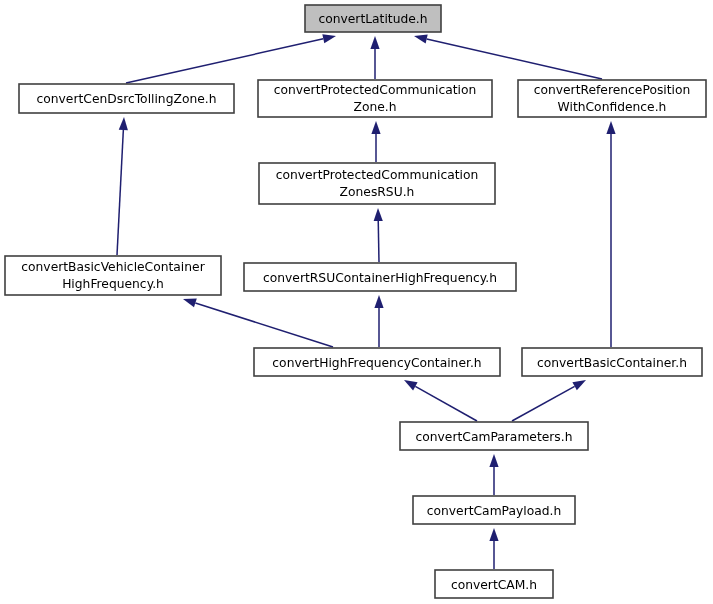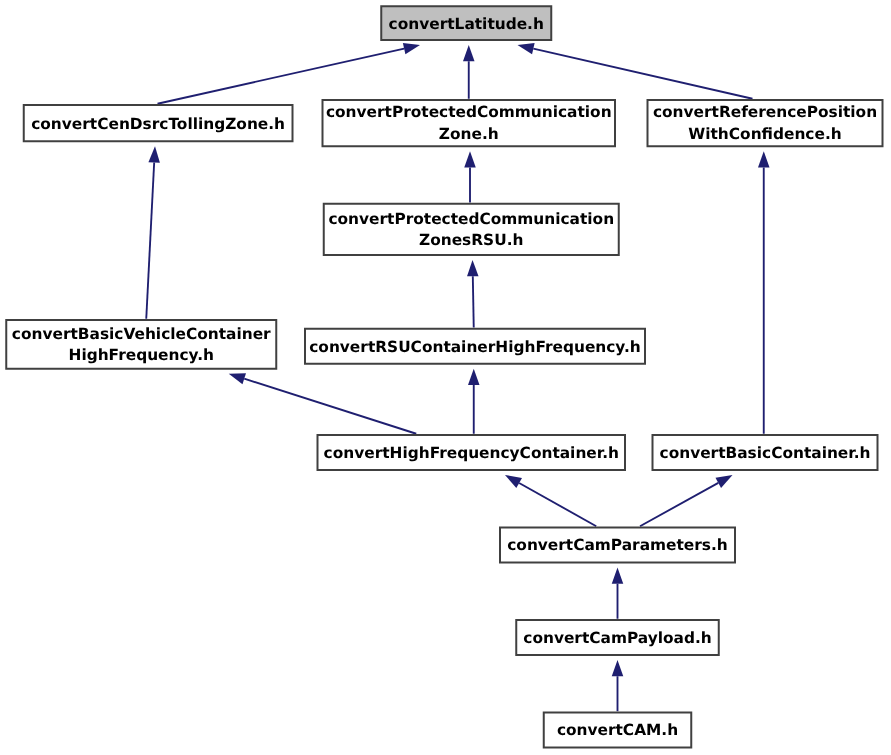--- a/index.html
+++ b/index.html
@@ -10,21 +10,20 @@
   body {
     width: 713px;
     height: 604px;
     font-family: "DejaVu Sans", sans-serif;
     overflow: hidden;
   }
   #graph-root {
     position: relative;
     width: 713px;
     height: 604px;
-    font-weight: bold;
   }
   svg#dep-graph {
     display: block;
     width: 713px;
     height: 604px;
   }
   .node-box {
     fill: #ffffff;
     stroke: #404040;
     stroke-width: 1.6;

